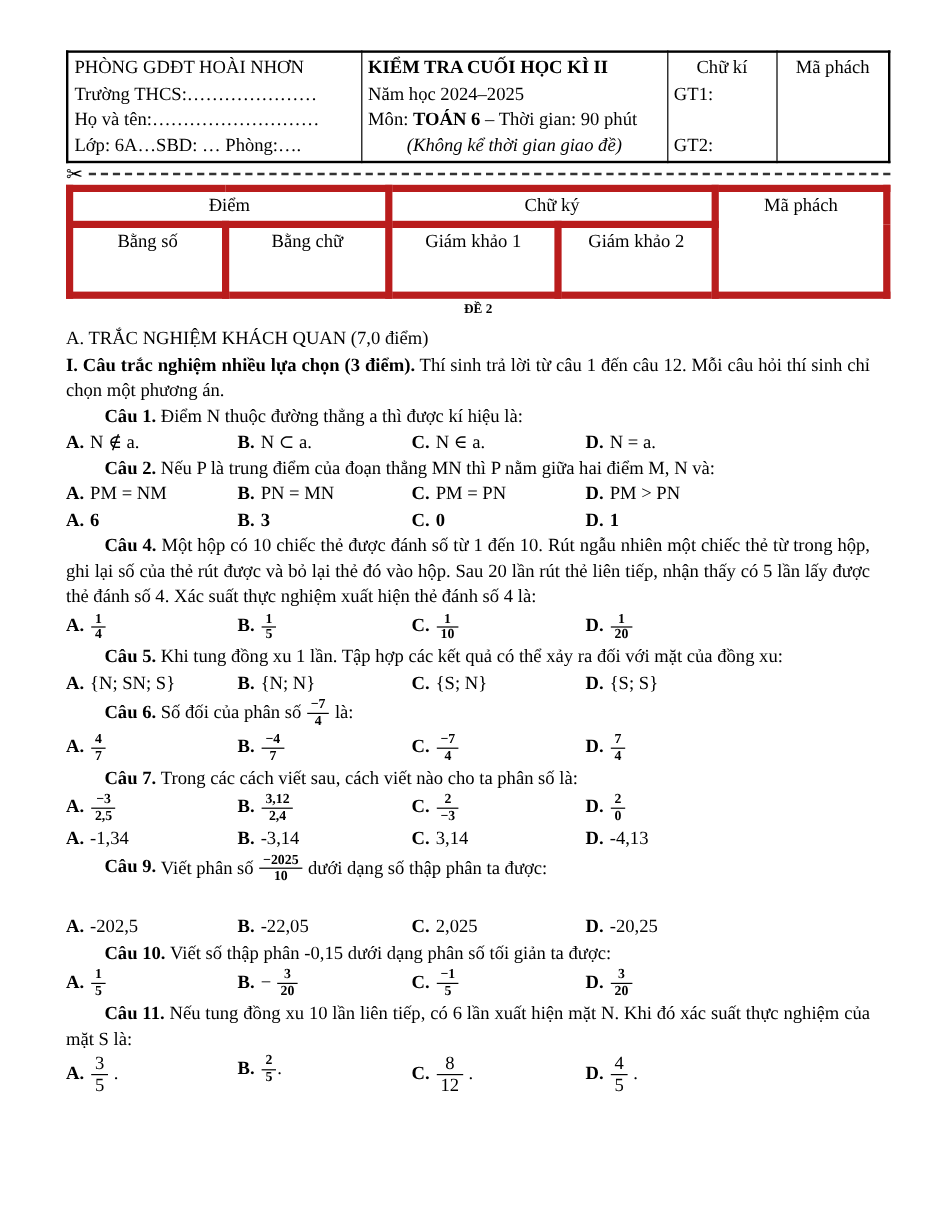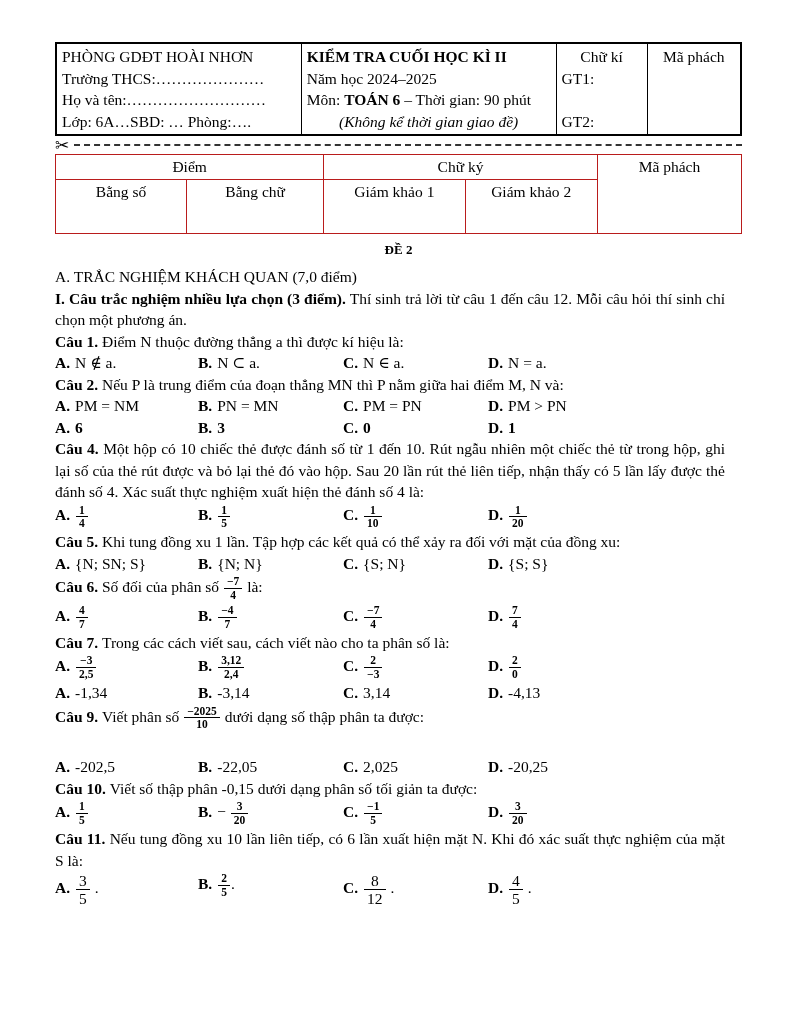--- a/index.html
+++ b/index.html
@@ -28,31 +28,31 @@
   
   .cutline { display: flex; align-items: center; height: 18px; margin: 0; }
   .cutline .sciss { font-size: 17px; line-height: 1; }
   .cutline .dashes { flex: 1; border-top: 2px dashed #333; margin-left: 5px; height: 0; }
 
   
   table.score {
     width: 100%; border-collapse: collapse;
     border: 1px solid #000; table-layout: fixed; text-align: center;
   }
-  table.score td { border: 1px solid #b91c1c; line-height: 24px; vertical-align: top; padding: 0 2px; }
+  table.score td { border: 6px solid #b91c1c; line-height: 24px; vertical-align: top; padding: 0 2px; }
   table.score tr.tall td { height: 53px; }
 
-  .de2 { text-align: center; font-weight: bold; font-size: 13px; margin: 8px 0 8px 0; }
+  .de2 { text-align: center; font-weight: bold; font-size: 11px; margin: 3px 0 8px 0; }
 
   
   .content { padding-right: 17px; }
   .h-a { font-weight: normal; line-height: 21.5px; margin-top: 6px; }
   .intro { text-align: justify; line-height: 21.5px; }
   .qtext { text-align: justify; line-height: 21.5px; }
-  .qlabel { font-weight: bold; }
+  .qlabel { font-weight: bold; margin-left: 32px; }
   .opt-row {
     display: grid; grid-template-columns: 143px 145px 145px 1fr;
     line-height: 21.5px;
   }
   .opt-row .opt { white-space: nowrap; }
   .olabel { font-weight: bold; margin-right: 5px; }
   .gap-top { margin-top: 24px; }
 
   
   .frac {

